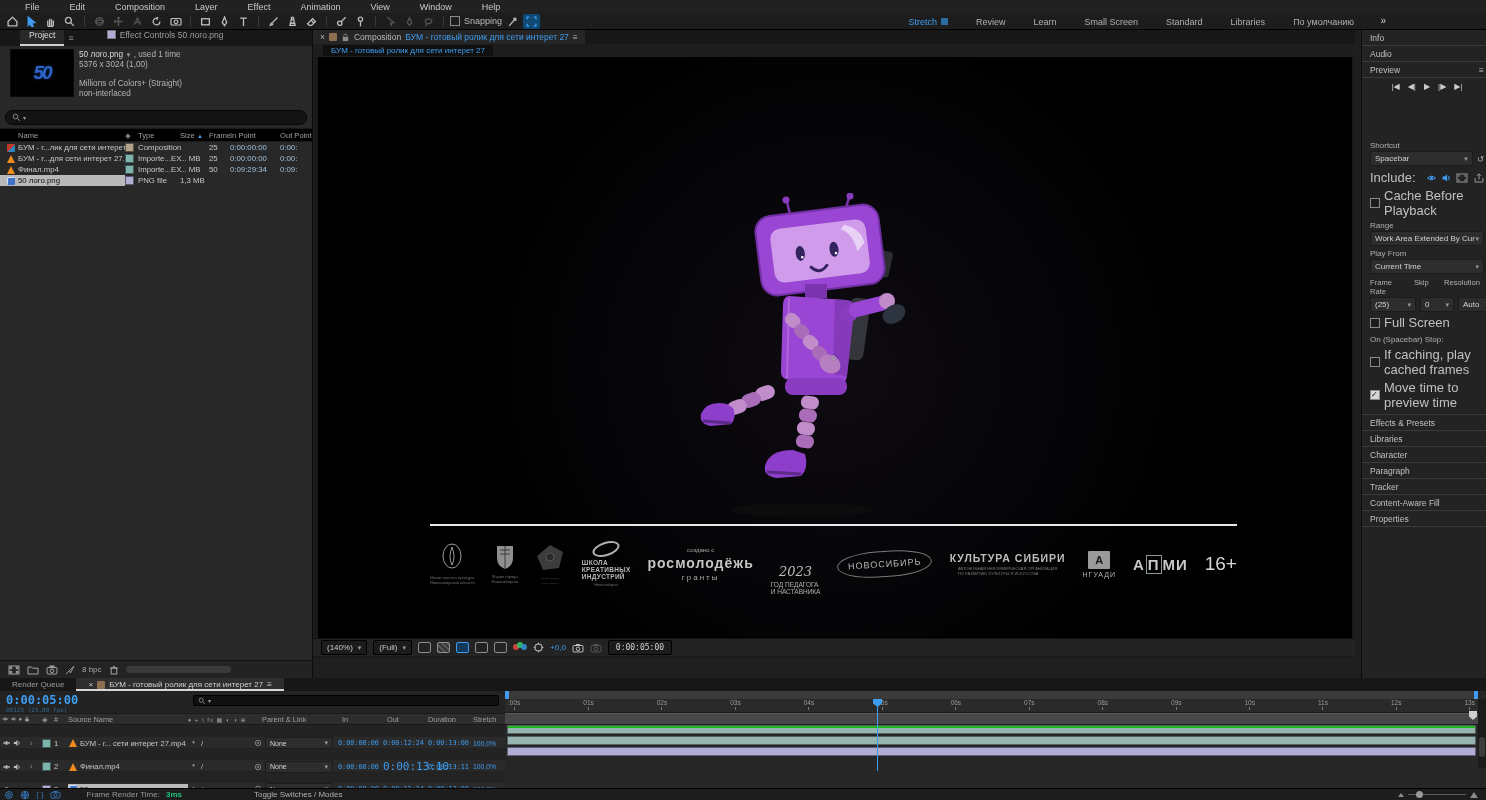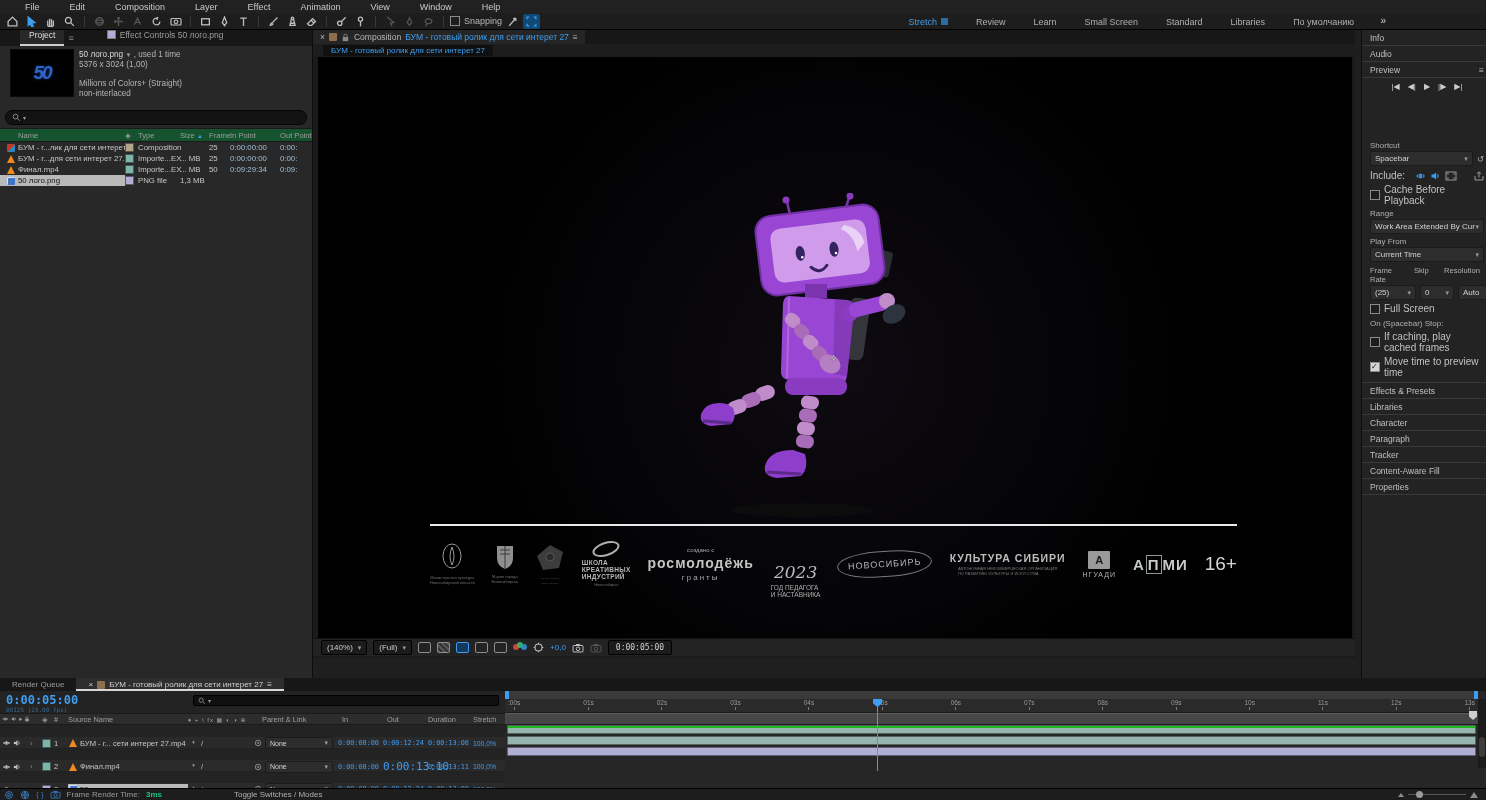--- a/index.html
+++ b/index.html
@@ -40,21 +40,21 @@
   .pmenu{color:#8a8a8a;font-size:9px;padding:0 4px;align-self:center;}
   #pinfo{position:relative;height:60px;}
   #pthumb{position:absolute;left:10px;top:3px;width:62px;height:46px;background:#000;border:1px solid #0a0a0a;
           display:flex;align-items:center;justify-content:center;}
   #pthumb .logo50{font-weight:bold;font-style:italic;font-size:19px;color:#2e63c8;text-shadow:0 0 3px #123a7a;letter-spacing:-2px;}
   #pinfo-text{position:absolute;left:79px;top:4px;font-size:8.2px;line-height:10px;color:#b4b4b4;}
   #pinfo-text .fname{color:#d8d8d8;}
   .caret{font-size:6px;color:#9a9a9a;}
   #psearch{margin:4px 5px 3px 5px;height:13px;background:#131313;border:1px solid #060606;border-radius:7px;
            display:flex;align-items:center;padding:0 6px;gap:2px;color:#8a8a8a;font-size:8px;}
-  .ptable-head{height:12px;background:#14532d;border-top:1px solid #1a1a1a;border-bottom:1px solid #1a1a1a;
+  .ptable-head{height:12px;background:#000000;border-top:1px solid #1a1a1a;border-bottom:1px solid #1a1a1a;
                display:grid;grid-template-columns:125px 13px 42px 29px 21px 50px 1fr;align-items:center;
                font-size:7.6px;color:#9e9e9e;}
   .ptable-head span{overflow:hidden;white-space:nowrap;}
   .prow{height:11px;display:grid;grid-template-columns:125px 13px 42px 29px 21px 50px 1fr;align-items:center;
         font-size:7.8px;color:#c6c6c6;white-space:nowrap;}
   .prow .pname{display:flex;align-items:center;gap:3px;padding-left:7px;overflow:hidden;height:11px;box-sizing:border-box;}
   .prow.selected .pname{background:#b9b9b9;color:#101010;}
   .file-ic{width:8px;height:8px;display:inline-block;flex:none;}
   .k-comp{background:linear-gradient(135deg,#c0392b 0 55%,#2e86c1 55% 100%);border-radius:1px;}
   .k-video{width:0;height:0;border-left:4px solid transparent;border-right:4px solid transparent;border-bottom:8px solid #ef8a1e;background:none;}
@@ -81,21 +81,21 @@
   #anchor-pt{position:absolute;left:calc(50% - 5px);top:296px;color:#e8e8e8;font-size:9px;text-shadow:0 0 2px #000;}
   #partner-line{position:absolute;left:112px;top:467px;width:807px;height:2px;background:#e9e9e9;}
   #logos{position:absolute;left:112px;top:474px;width:807px;height:66px;display:flex;align-items:center;
          justify-content:space-between;color:#9f9f9f;}
   .logo{display:flex;flex-direction:column;align-items:center;gap:2px;text-align:center;}
   .logo .cap{font-size:4px;line-height:5px;color:#6f6f6f;}
   .l-school{font-size:6.5px;font-weight:bold;line-height:7px;letter-spacing:.3px;color:#b9b9b9;text-align:left;}
   .l-ros-top{font-size:6px;color:#a8a8a8;}
   .l-ros-main{font-size:14px;font-weight:bold;letter-spacing:1px;color:#c4c4c4;}
   .l-ros-sub{font-size:8px;color:#a8a8a8;letter-spacing:2px;}
-  .l-2023{font-size:17px;color:#bdbdbd;font-style:italic;font-family:"DejaVu Serif",serif;margin-top:31px;}
+  .l-2023{font-size:13px;color:#bdbdbd;font-style:italic;font-family:"DejaVu Serif",serif;margin-top:31px;}
   .l-year{font-size:6.5px;color:#b0b0b0;line-height:7px;text-align:left;}
   .l-novo{font-size:9px;letter-spacing:1px;color:#b5b5b5;border:1px solid #7a7a7a;border-radius:50%/60%;padding:7px 10px;transform:rotate(-4deg);}
   .l-kult{font-size:10.5px;letter-spacing:1px;color:#bdbdbd;font-weight:bold;}
   .l-kult-sub{font-size:4px;color:#7a7a7a;line-height:5px;text-align:left;}
   .l-nguadi{font-size:7px;color:#b5b5b5;letter-spacing:1px;}
   .nguadi-box{width:22px;height:18px;background:#9a9a9a;color:#1a1a1a;font-weight:bold;font-size:11px;
               display:flex;align-items:center;justify-content:center;border-radius:1px;}
   .l-apmi{font-size:15px;font-weight:bold;letter-spacing:1px;color:#c9c9c9;display:flex;align-items:center;}
   .l-apmi .boxed{border:1.5px solid #8c9a8c;padding:0 1px;margin:0 1px;}
   .l-age{font-size:19px;color:#d5d5d5;font-weight:300;}
@@ -117,21 +117,21 @@
   .srow .grow{flex:1;}
   #transport{display:flex;justify-content:center;gap:8px;align-items:center;height:16px;color:#cecece;font-size:8px;border-bottom:none;}
   .pv{padding:2px 8px 0 8px;color:#b5b5b5;margin-top:42px;}
   .pv-label{font-size:8px;color:#b0b0b0;margin:3px 0 1px 0;}
   .dd{display:flex;justify-content:space-between;align-items:center;background:#2d2d2d;border:1px solid #1b1b1b;
       border-radius:2px;padding:0 4px;height:13px;color:#d2d2d2;font-size:8px;}
   .chev{color:#9a9a9a;font-size:7px;}
   .cb{width:8px;height:8px;border:1px solid #8a8a8a;display:inline-block;flex:none;position:relative;background:#1d1d1d;}
   .cb.on{background:#d6d6d6;}
   .cb.on::after{content:"✓";color:#111;font-size:8px;position:absolute;top:-1.5px;left:0px;}
-  .cbrow{display:flex;align-items:center;gap:4px;margin:3px 0;font-size:10px;color:#c0c0c0;}
+  .cbrow{display:flex;align-items:center;gap:4px;margin:3px 0;font-size:13px;color:#c0c0c0;}
   .inc-icons{display:flex;align-items:center;gap:4px;flex:1;justify-content:flex-start;margin-left:6px;}
   .triple{display:flex;gap:4px;margin-top:1px;}
   .triple .dd{flex:none;}
   
   #timeline{left:0;top:678px;width:1486px;height:110px;background:#232323;}
   .ttabbar{height:13px;background:#171717;display:flex;font-size:8px;align-items:stretch;}
   .ttab{display:flex;align-items:center;padding:0 12px;color:#9a9a9a;gap:4px;}
   .ttab.active{background:#2e2e2e;color:#cfcfcf;box-shadow:inset 0 -2px 0 #d7d7d7;}
   #tl-left{position:absolute;left:0;top:13px;width:505px;height:97px;background:#232323;}
   #tl-tc{position:absolute;left:6px;top:2px;font-size:12px;font-weight:bold;color:#3e9df0;}
@@ -504,20 +504,39 @@
           <span>50 лого.png</span>
         </span>
         <span class="swatch" style="background: rgb(177, 174, 214);"></span>
         <span>PNG file</span>
         <span>1,3 MB</span>
         <span></span>
         <span class="pval"></span>
         <span class="pval"></span>
       </div>
 
+    <div id="pbottom">
+      <svg class="ic" width="12" height="10">
+          <use href="#i-frame"></use>
+        </svg>
+      <svg class="ic" width="12" height="10">
+          <use href="#i-folder"></use>
+        </svg>
+      <svg class="ic" width="12" height="10">
+          <use href="#i-cam"></use>
+        </svg>
+      <svg class="ic" width="10" height="10" viewBox="0 0 10 10" style="stroke:#9a9a9a;fill:none">
+          <path d="M1,9 L9,1 L5.5,8 L4.5,5.5 L1,9" stroke-width="1"></path>
+        </svg>
+      <span>8 bpc</span>
+      <svg class="ic" width="10" height="10">
+          <use href="#i-trash"></use>
+        </svg>
+      <span class="hscroll"></span>
+    </div>
   </div>
 
   <div id="viewer" class="abs">
     <div class="vtabbar">
       <span class="vtab">
         <span>×</span>
         <span class="comp-chip"></span>
         <svg class="ic" width="9" height="9" style="color:#8a8a8a">
             <use href="#i-lock"></use>
           </svg>
@@ -1078,21 +1097,21 @@
         <circle cx="5" cy="5" r="1.4"></circle>
       </svg>
     <svg class="ic" width="10" height="10" viewBox="0 0 10 10" style="stroke:#3577b8;fill:none">
         <circle cx="5" cy="5" r="3.6"></circle>
         <path d="M1.4,5 H8.6 M5,1.4 Q7.4,5 5,8.6 Q2.6,5 5,1.4"></path>
       </svg>
     <span class="sic">{ }</span>
     <svg class="ic" width="11" height="9" style="color:#3577b8">
         <use href="#i-cam"></use>
       </svg>
-    <span style="">Frame Render Time:</span>
+    <span style="margin-left:20px">Frame Render Time:</span>
     <span id="frt-val">3ms</span>
     <span id="toggle-sw">Toggle Switches / Modes</span>
     <span id="zoomslider">
       <span class="tri-s"></span>
       <span class="ztrack">
           <i></i>
         </span>
       <span class="tri-l"></span>
     </span>
   </div>

